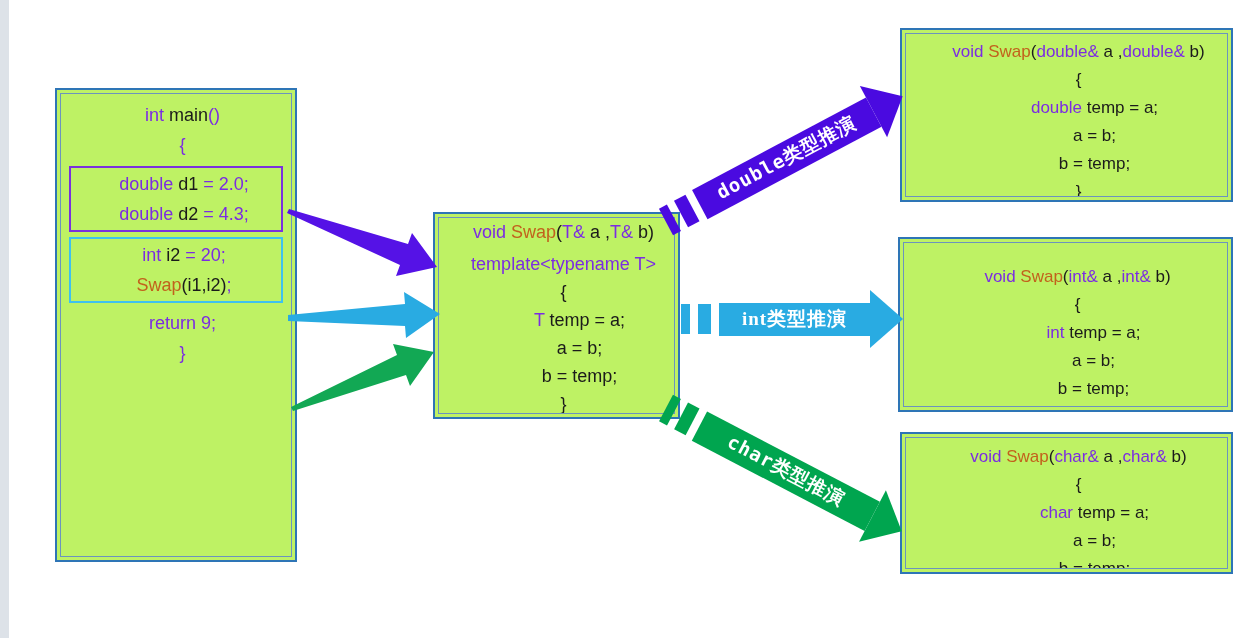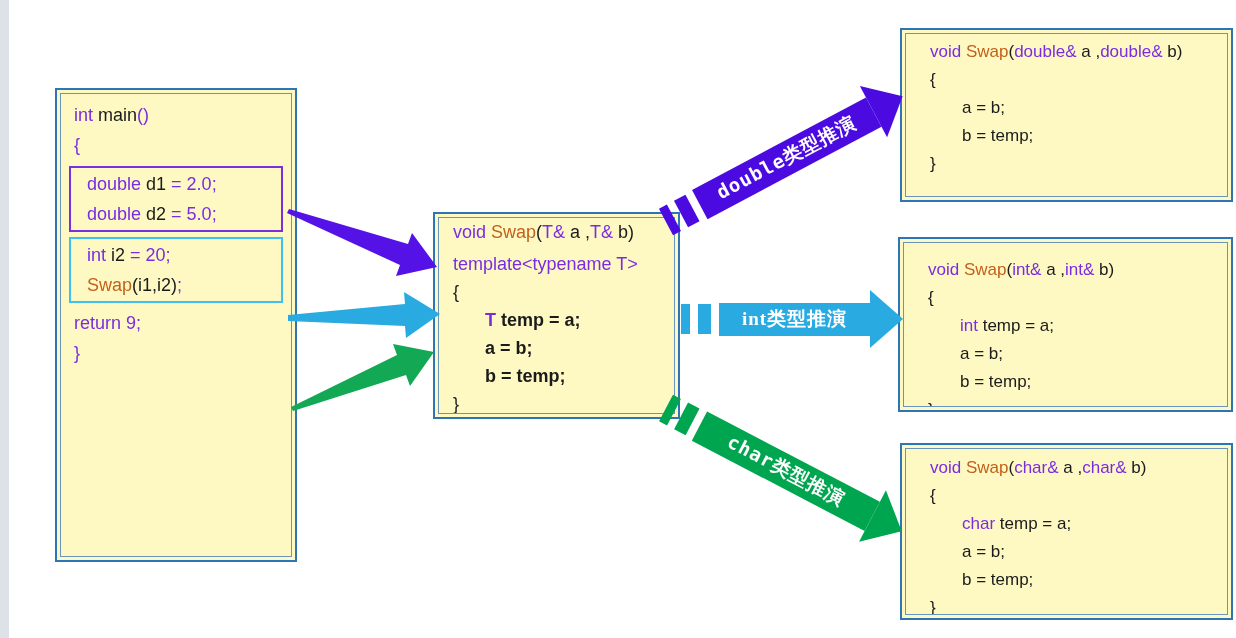--- a/index.html
+++ b/index.html
@@ -9,38 +9,38 @@
     --parrow:#4A0AE0; --carrow:#29ABE2; --garrow:#00A54F;
     --ptaper:#5512E6; --gtaper:#12A854;
   }
   html,body{margin:0;padding:0;}
   body{width:1236px;height:638px;background:#ffffff;overflow:hidden;
        font-family:"Liberation Sans",sans-serif;color:var(--ink);}
   #canvas{position:relative;width:1236px;height:638px;}
   .edge-strip{position:absolute;left:0;top:0;width:9px;height:638px;background:#dde2e8;}
 
   
-  .dbox{position:absolute;border:2px solid var(--blue);background:#fef9c3;padding:3px;box-sizing:border-box;}
+  .dbox{position:absolute;border:2px solid var(--blue);background:#bef264;padding:3px;box-sizing:border-box;text-align:center;}
   .dbox .in{border:1px solid var(--blue-in);width:100%;height:100%;box-sizing:border-box;overflow:hidden;}
 
   .cl{line-height:30px;padding-left:13px;white-space:pre;font-size:18px;}
   .tok-k{color:var(--kw);}
   .tok-i{color:var(--ink);}
   .tok-f{color:var(--fn);}
 
   
   .grp{border:2px solid;box-sizing:border-box;width:214px;padding:1px 0 1px 0;}
   .grp .cl{padding-left:16px;}
   .grp-purple{border-color:var(--pbox);margin:6px 0 0 8px;}
   .grp-cyan{border-color:var(--cbox);margin:5px 0 0 8px;}
   .grp-green{border-color:var(--gbox);margin:9px 0 0 20px;width:196px;}
 
   
   .tline{line-height:28px;padding-left:14px;white-space:pre;font-size:18px;}
-  .tline.ind{padding-left:46px;font-weight:bold;}
+  .tline.ind{padding-left:46px;}
   .rline{line-height:28px;padding-left:24px;white-space:pre;font-size:17px;}
   .rline.ind{padding-left:56px;}
 
   
   svg.overlay{position:absolute;left:0;top:0;pointer-events:none;}
 
   
   .larrow{position:absolute;height:58px;display:flex;align-items:center;transform-origin:0 50%;}
   .larrow .dash{width:9px;height:30px;margin-right:8px;}
   .larrow .dash.d2{width:13px;}
@@ -61,21 +61,21 @@
 
 <div id="canvas">
   <div class="edge-strip"></div>
 
   <div class="dbox" style="left:55px;top:88px;width:242px;height:474px">
     <div class="in">
       <div class="cl" style="margin-top:6px"><span class="tok-k">int</span><span class="tok-i"> main</span><span class="tok-k">()</span></div>
       <div class="cl"><span class="tok-k">{</span></div>
       <div class="grp grp-purple">
         <div class="cl"><span class="tok-k">double </span><span class="tok-i">d1</span><span class="tok-k"> = 2.0;</span></div>
-        <div class="cl"><span class="tok-k">double </span><span class="tok-i">d2</span><span class="tok-k"> = 5.0;</span></div>
+        <div class="cl"><span class="tok-k">double </span><span class="tok-i">d2</span><span class="tok-k"> = 4.3;</span></div>
       </div>
       <div class="grp grp-cyan">
         <div class="cl"><span class="tok-k">int </span><span class="tok-i">i2</span><span class="tok-k"> = 20;</span></div>
         <div class="cl"><span class="tok-f">Swap</span><span class="tok-i">(i1,i2)</span><span class="tok-k">;</span></div>
       </div>
       <div class="cl" style="margin-top:5px"><span class="tok-k">return 9;</span></div>
       <div class="cl"><span class="tok-k">}</span></div>
     </div>
   </div>
 
@@ -88,38 +88,39 @@
       <div class="tline ind"><span class="tok-i">a = b;</span></div>
       <div class="tline ind"><span class="tok-i">b = temp;</span></div>
       <div class="tline"><span class="tok-i">}</span></div>
     </div>
   </div>
 
   <div class="dbox" style="left:900px;top:28px;width:333px;height:174px">
     <div class="in">
       <div class="rline" style="margin-top:4px"><span class="tok-k">void </span><span class="tok-f">Swap</span><span class="tok-i">(</span><span class="tok-k">double&amp;</span><span class="tok-i"> a ,</span><span class="tok-k">double&amp;</span><span class="tok-i"> b)</span></div>
       <div class="rline"><span class="tok-i">{</span></div>
+      <div class="rline ind"><span class="tok-k">double</span><span class="tok-i"> temp = a;</span></div>
       <div class="rline ind"><span class="tok-i">a = b;</span></div>
       <div class="rline ind"><span class="tok-i">b = temp;</span></div>
       <div class="rline"><span class="tok-i">}</span></div>
     </div>
   </div>
 
   <div class="dbox" style="left:898px;top:237px;width:335px;height:175px">
     <div class="in">
-      <div class="rline" style="margin-top:13px"><span class="tok-k">void </span><span class="tok-f">Swap</span><span class="tok-i">(</span><span class="tok-k">int&amp;</span><span class="tok-i"> a ,</span><span class="tok-k">int&amp;</span><span class="tok-i"> b)</span></div>
+      <div class="rline" style="margin-top:20px"><span class="tok-k">void </span><span class="tok-f">Swap</span><span class="tok-i">(</span><span class="tok-k">int&amp;</span><span class="tok-i"> a ,</span><span class="tok-k">int&amp;</span><span class="tok-i"> b)</span></div>
       <div class="rline"><span class="tok-i">{</span></div>
       <div class="rline ind"><span class="tok-k">int</span><span class="tok-i"> temp = a;</span></div>
       <div class="rline ind"><span class="tok-i">a = b;</span></div>
       <div class="rline ind"><span class="tok-i">b = temp;</span></div>
       <div class="rline"><span class="tok-i">}</span></div>
     </div>
   </div>
 
-  <div class="dbox" style="left:900px;top:443px;width:333px;height:177px">
+  <div class="dbox" style="left:900px;top:432px;width:333px;height:142px">
     <div class="in">
       <div class="rline" style="margin-top:5px"><span class="tok-k">void </span><span class="tok-f">Swap</span><span class="tok-i">(</span><span class="tok-k">char&amp;</span><span class="tok-i"> a ,</span><span class="tok-k">char&amp;</span><span class="tok-i"> b)</span></div>
       <div class="rline"><span class="tok-i">{</span></div>
       <div class="rline ind"><span class="tok-k">char</span><span class="tok-i"> temp = a;</span></div>
       <div class="rline ind"><span class="tok-i">a = b;</span></div>
       <div class="rline ind"><span class="tok-i">b = temp;</span></div>
       <div class="rline"><span class="tok-i">}</span></div>
     </div>
   </div>
 

